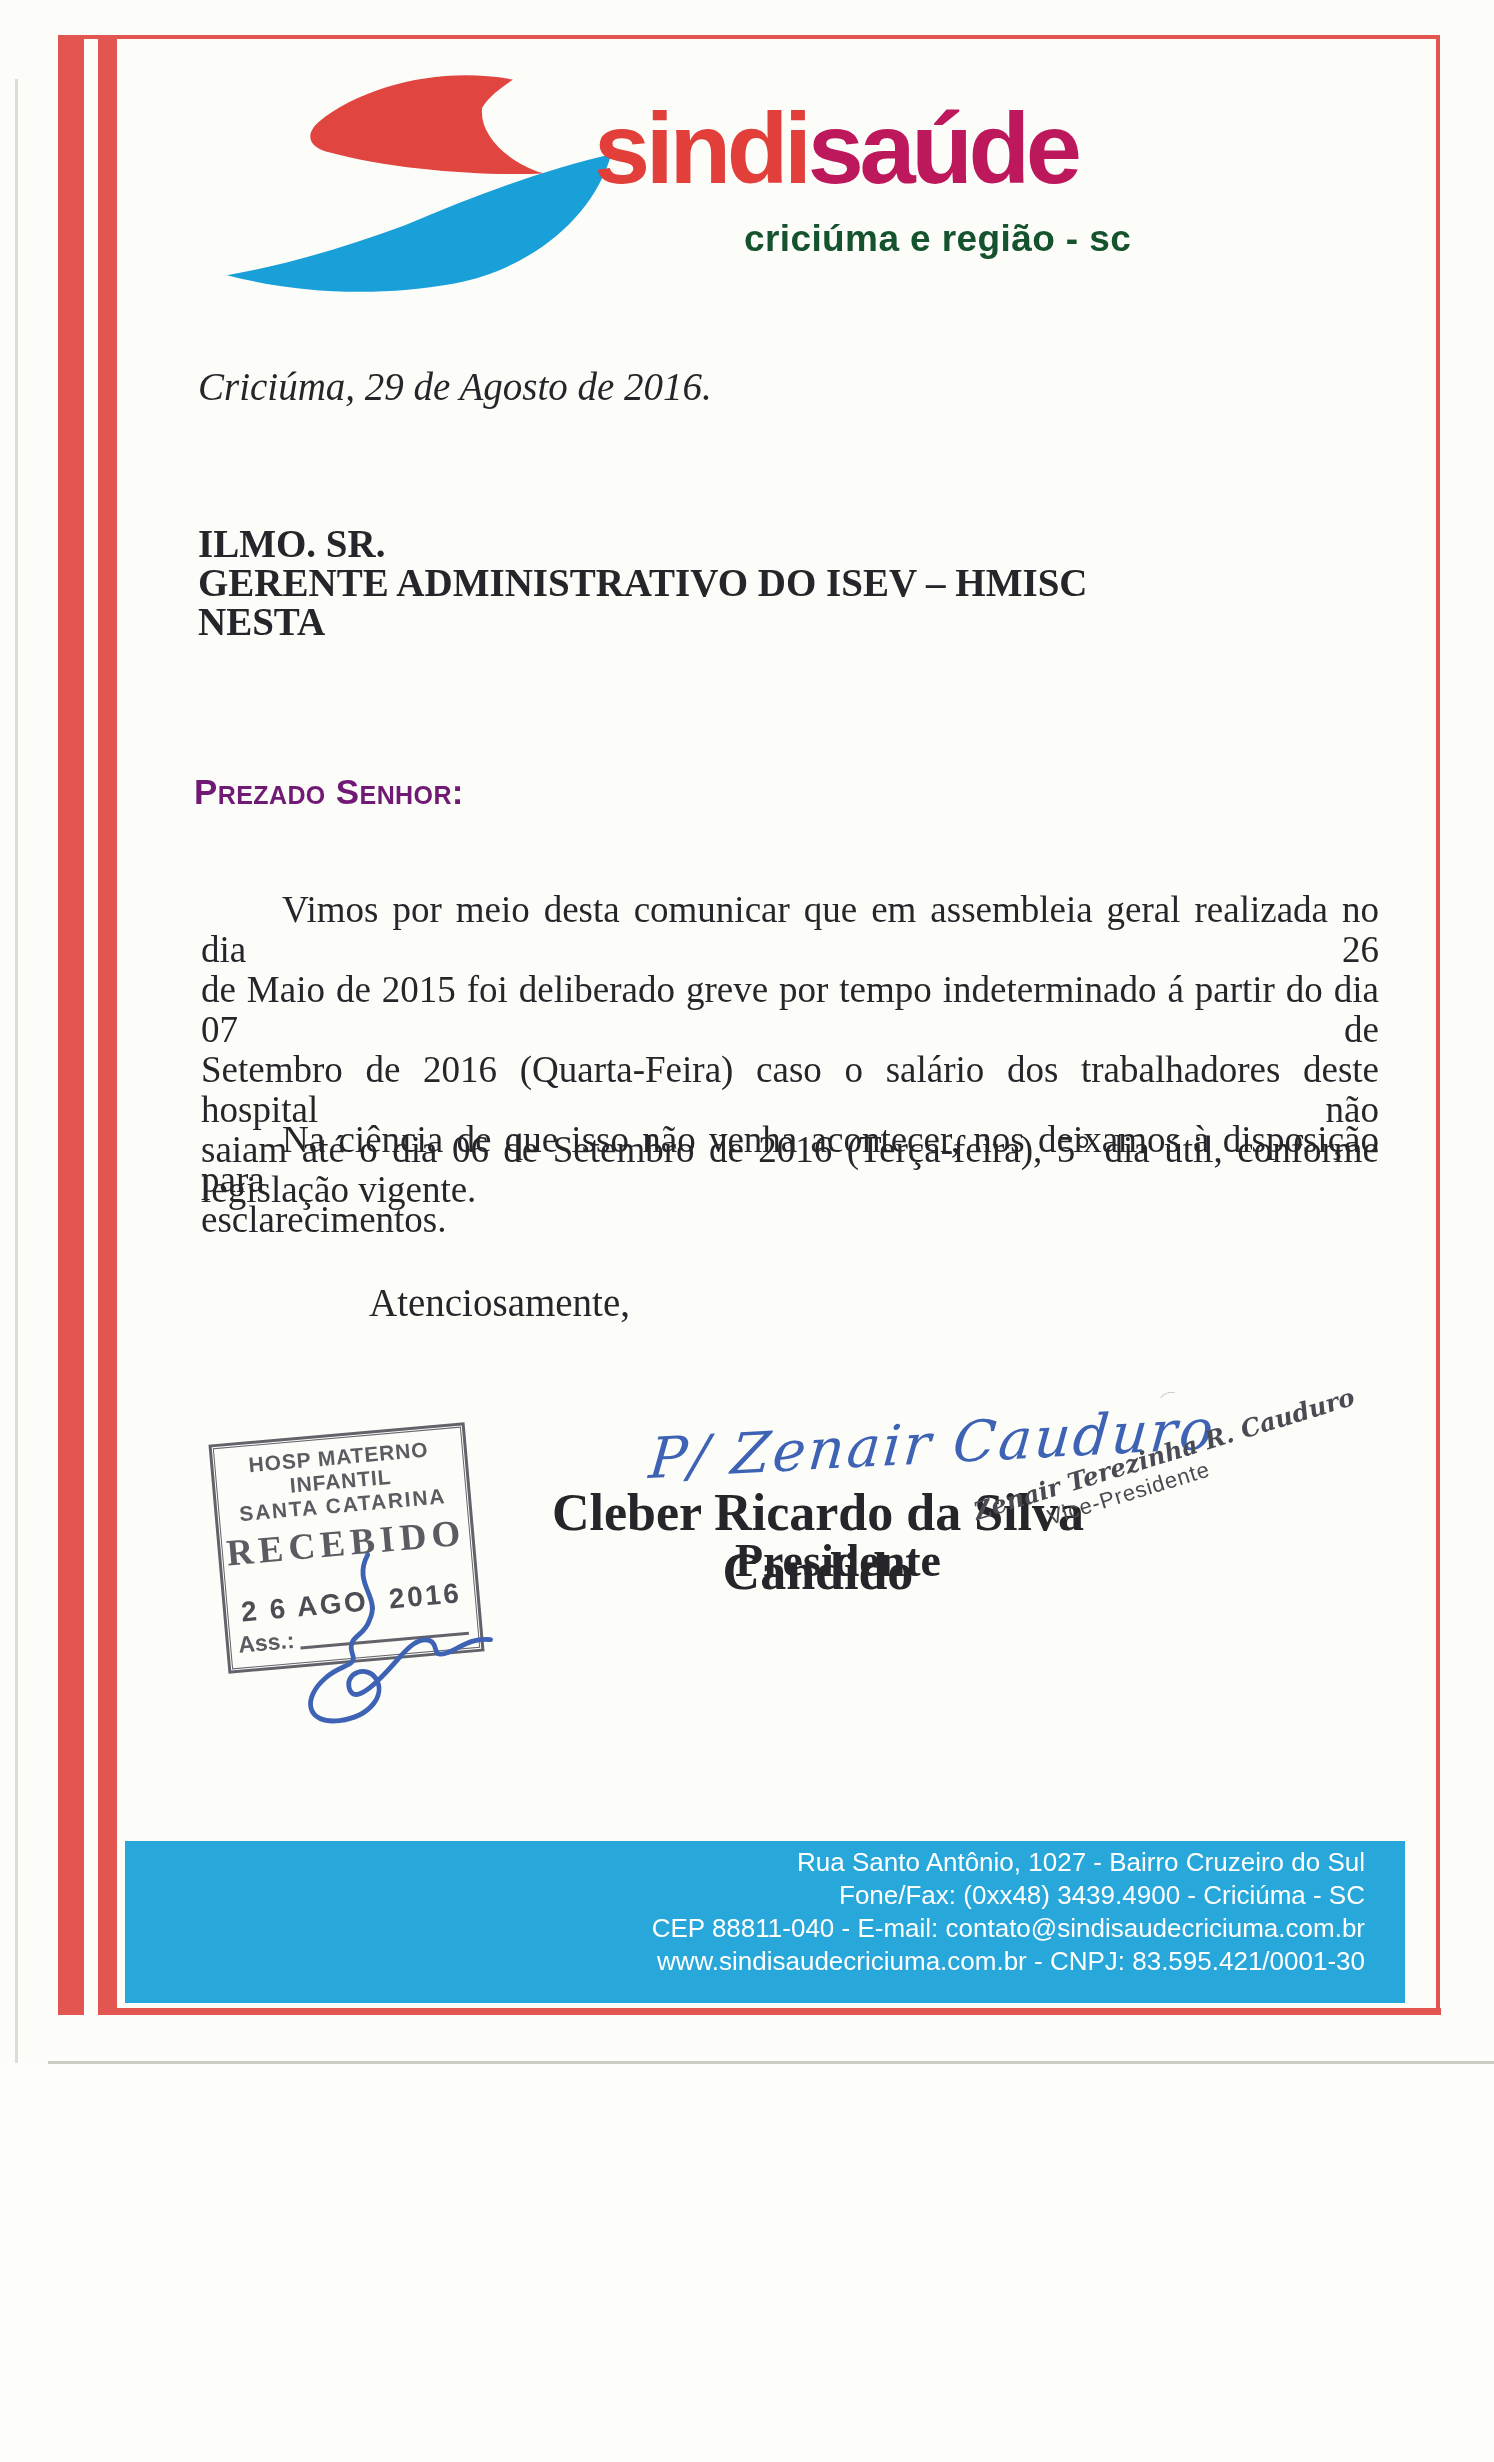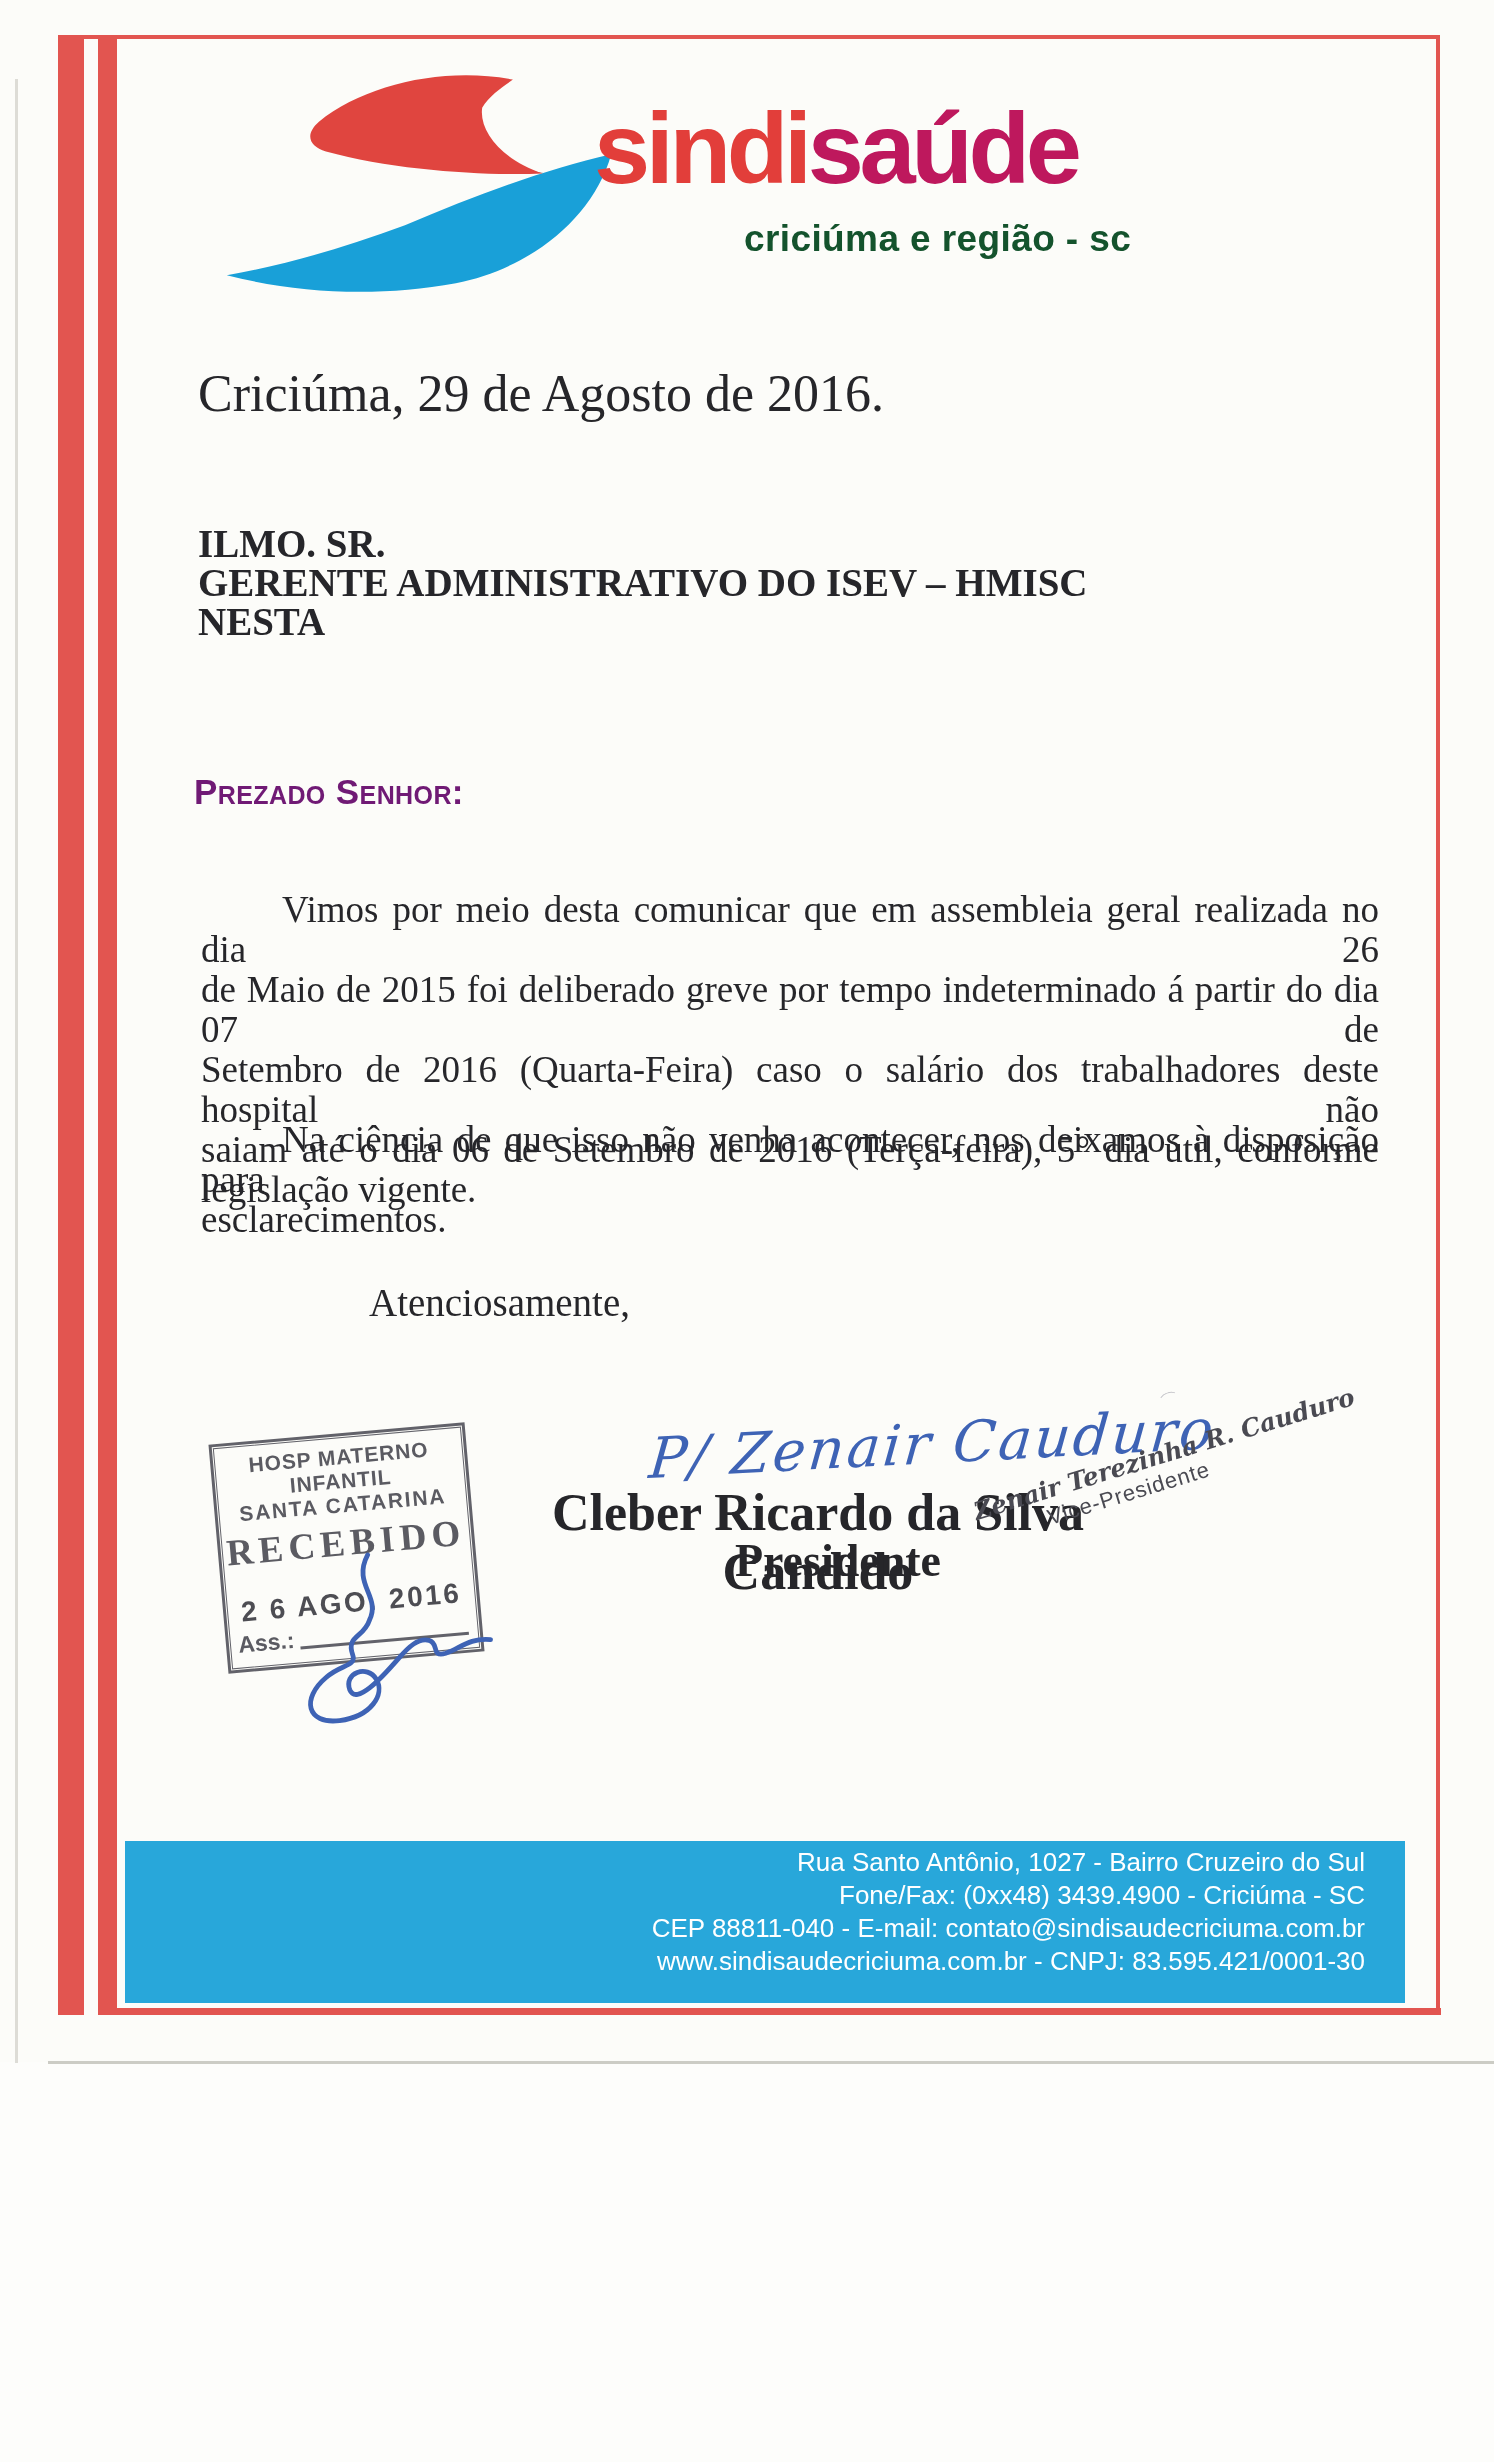--- a/index.html
+++ b/index.html
@@ -13,21 +13,21 @@
   
   .stripe{background:#e25550;}
   
   .wordmark{left:594px;top:98px;font-family:"Liberation Sans",sans-serif;
             font-weight:bold;font-size:101px;letter-spacing:-4.4px;line-height:1;}
   .word-red{color:#e23e3a;margin-top:44px;}
   .word-blue{color:#be185d;}
   .logo-sub{left:744px;top:218px;font-family:"Liberation Sans",sans-serif;
             font-weight:bold;font-size:37px;color:#14532d;letter-spacing:0.4px;}
   
-  .date{left:198px;top:364px;font-size:52px;}
+  .date{left:198px;top:364px;font-size:39px;font-style:italic;}
   .addr{left:198px;top:524px;font-weight:bold;font-size:39px;line-height:39px;}
   .salut{left:194px;top:772px;font-family:"Liberation Sans",sans-serif;font-weight:bold;
          font-size:35px;font-variant:small-caps;letter-spacing:0.4px;color:#701a75;}
   .para{left:201px;width:1178px;font-size:37px;line-height:40px;text-align:justify;}
   .p1{top:890px;} .p2{top:1120px;}
   .jline{text-align:justify;text-align-last:justify;}
   .ind{text-indent:81px;}
   .closing{left:369px;top:1280px;font-size:39px;}
   
   .pen-script{left:649px;top:1411px;font-size:56px;font-style:italic;color:#3e63b5;

